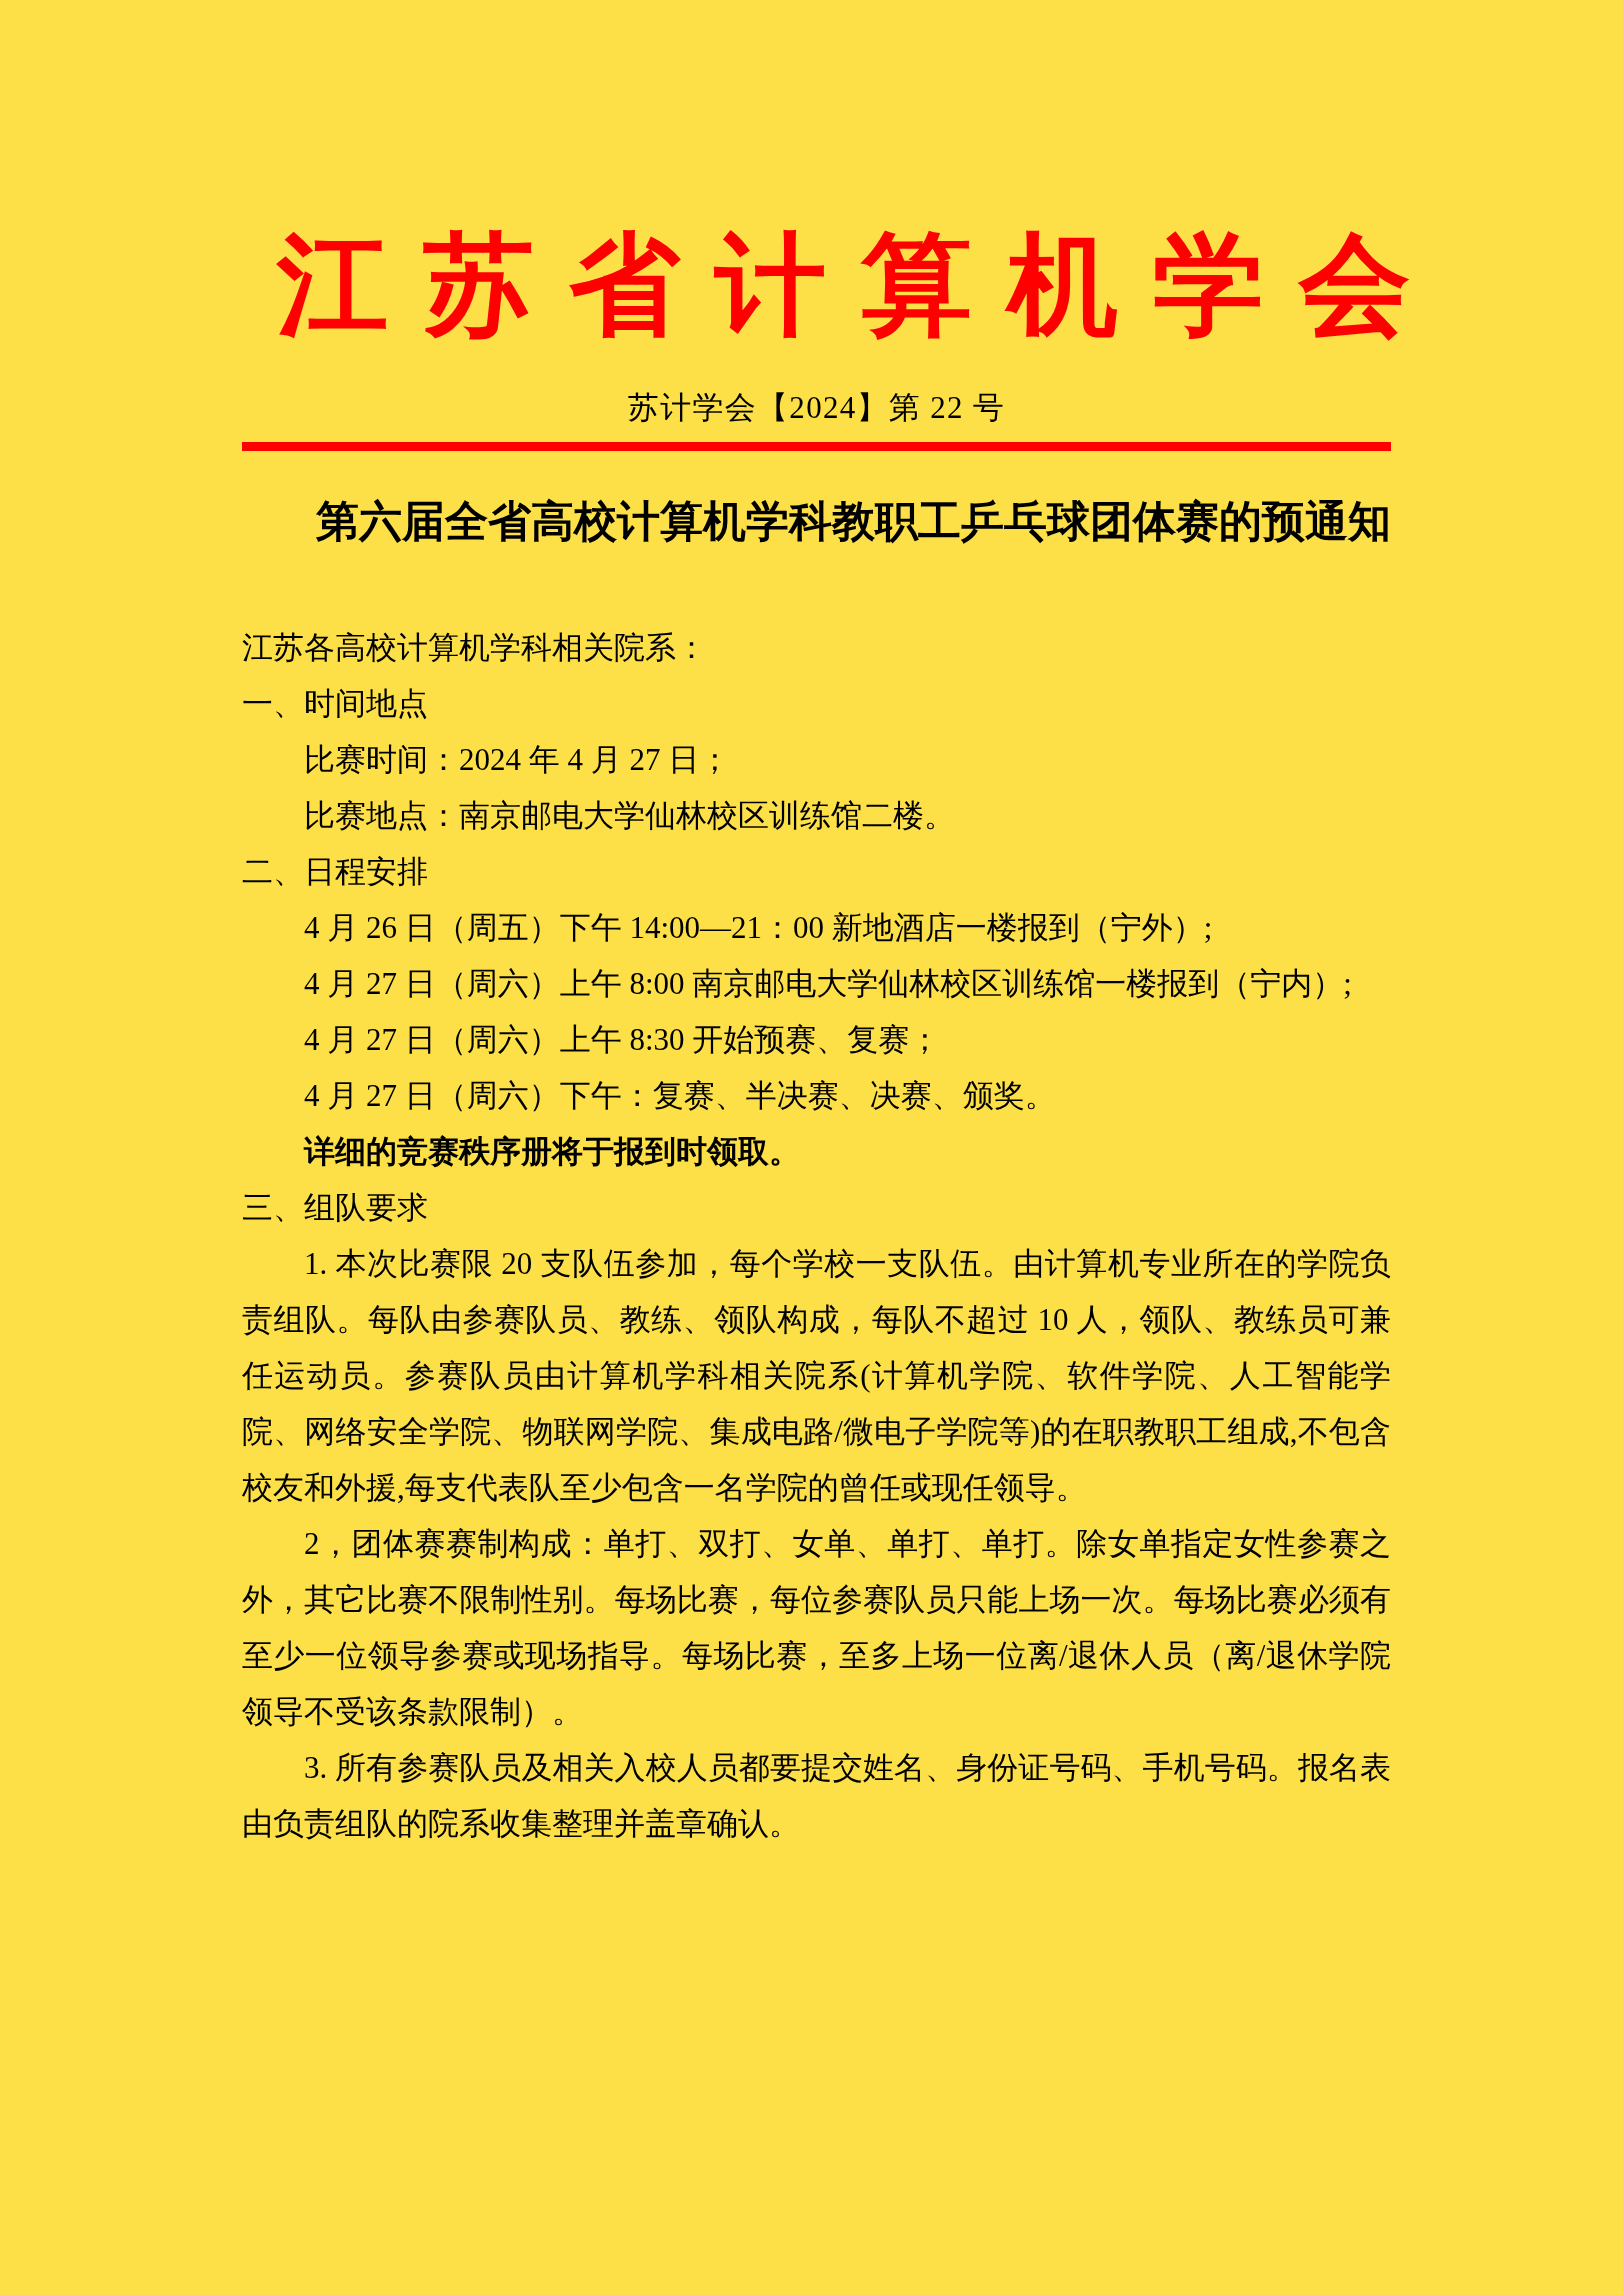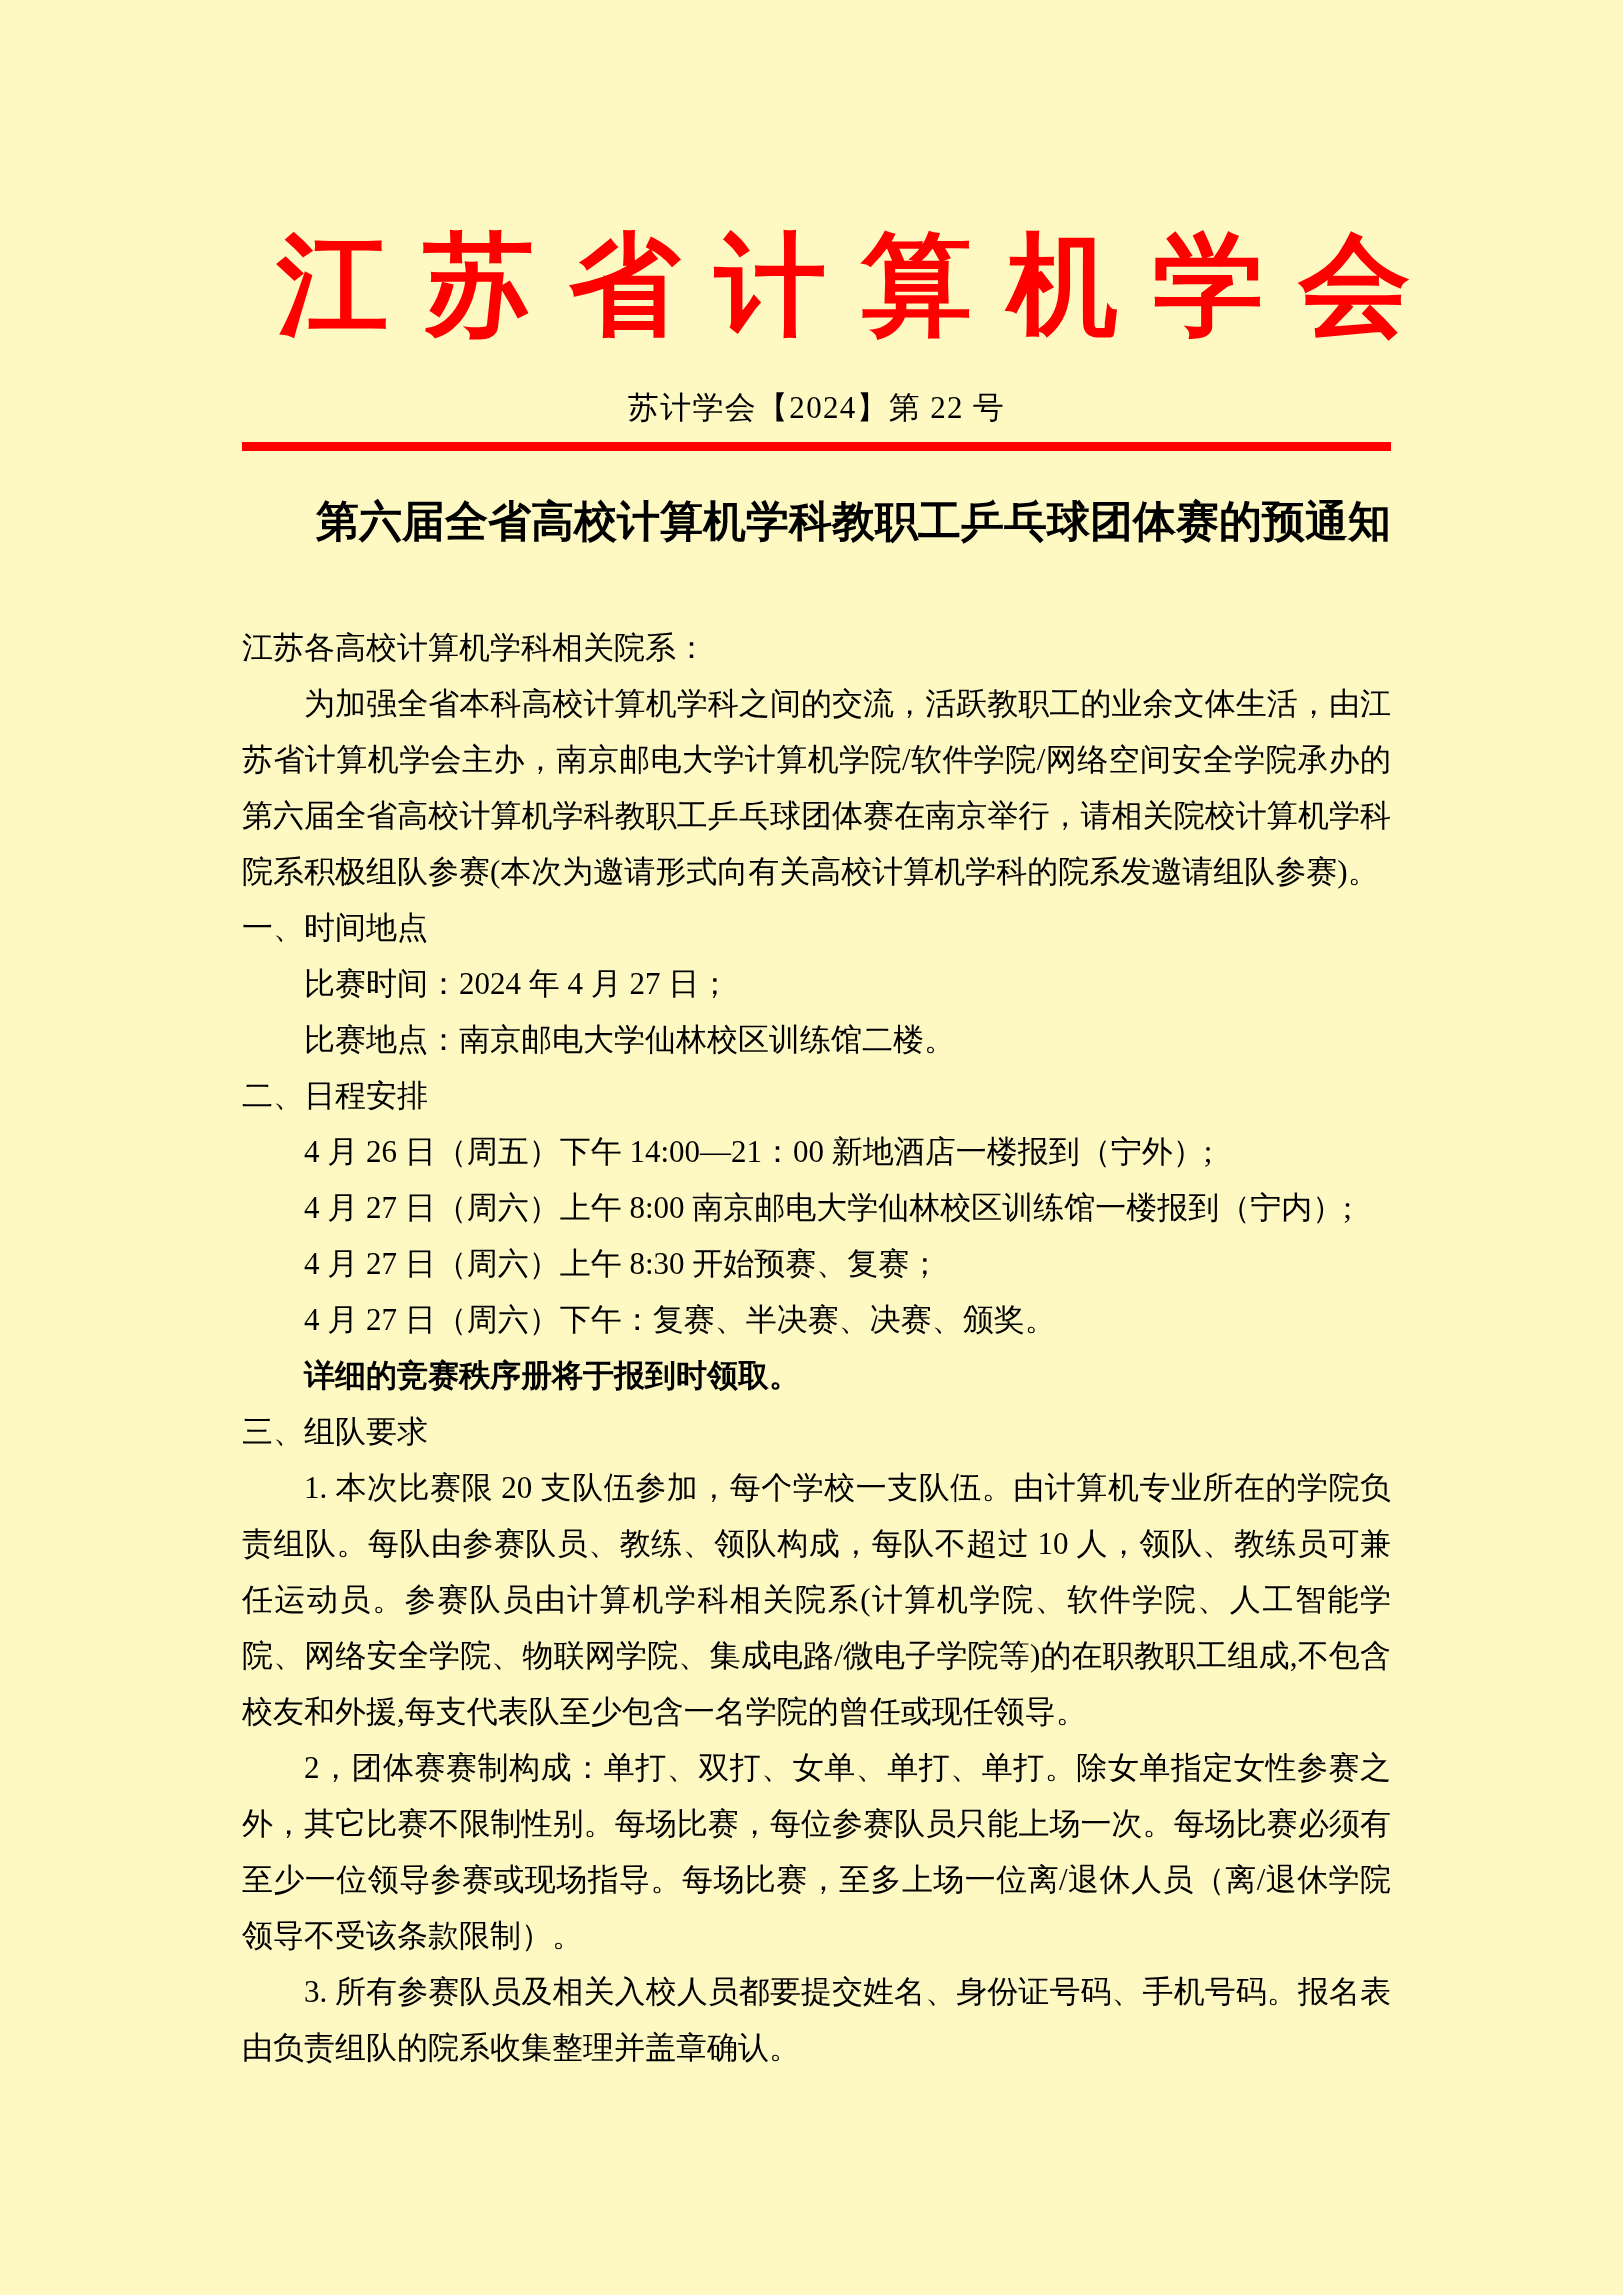--- a/index.html
+++ b/index.html
@@ -1,19 +1,19 @@
 <!DOCTYPE html>
 <html lang="zh" style="font-size:10.5px"><head>
 <meta charset="utf-8">
 <style>
   html,body{margin:0;padding:0;background:#ffffff;}
   .page{
     position:relative;
     width:1623px;height:2295px;
-    background:#fef9c3;
+    background:#fde047;
     font-family:"Liberation Serif","DejaVu Serif",serif;
     color:#000000;
     box-sizing:border-box;
     padding:216px 232px 0 242px;
     overflow:hidden;
   }
   .masthead-title{
     font-size:111px;
     line-height:139px;
     font-weight:bold;
@@ -71,21 +71,20 @@
   <div class="masthead-title" style="color: rgb(255, 0, 0);">江苏省计算机学会</div>
 
   <div class="doc-number">苏计学会【2024】第 22 号</div>
 
   <div class="red-rule" style="background: rgb(255, 0, 0);"></div>
 
   <div class="doc-title">第六届全省高校计算机学科教职工乒乓球团体赛的预通知</div>
 
   <div class="body-text">
     <div class="salutation">江苏各高校计算机学科相关院系：</div>
-    <div class="para">为加强全省本科高校计算机学科之间的交流，活跃教职工的业余文体生活，由江苏省计算机学会主办，南京邮电大学计算机学院/软件学院/网络空间安全学院承办的第六届全省高校计算机学科教职工乒乓球团体赛在南京举行，请相关院校计算机学科院系积极组队参赛(本次为邀请形式向有关高校计算机学科的院系发邀请组队参赛)。</div>
     <div id="sections-container">
         <div class="sec-heading">一、时间地点</div>
         <div class="para">比赛时间：2024 年 4 月 27 日；</div>
         <div class="para">比赛地点：南京邮电大学仙林校区训练馆二楼。</div>
         <div class="sec-heading">二、日程安排</div>
         <div class="para">4 月 26 日（周五）下午 14:00—21：00 新地酒店一楼报到（宁外）;</div>
         <div class="para">4 月 27 日（周六）上午 8:00 南京邮电大学仙林校区训练馆一楼报到（宁内）;</div>
         <div class="para">4 月 27 日（周六）上午 8:30 开始预赛、复赛；</div>
         <div class="para">4 月 27 日（周六）下午：复赛、半决赛、决赛、颁奖。</div>
         <div class="para bold">详细的竞赛秩序册将于报到时领取。</div>

